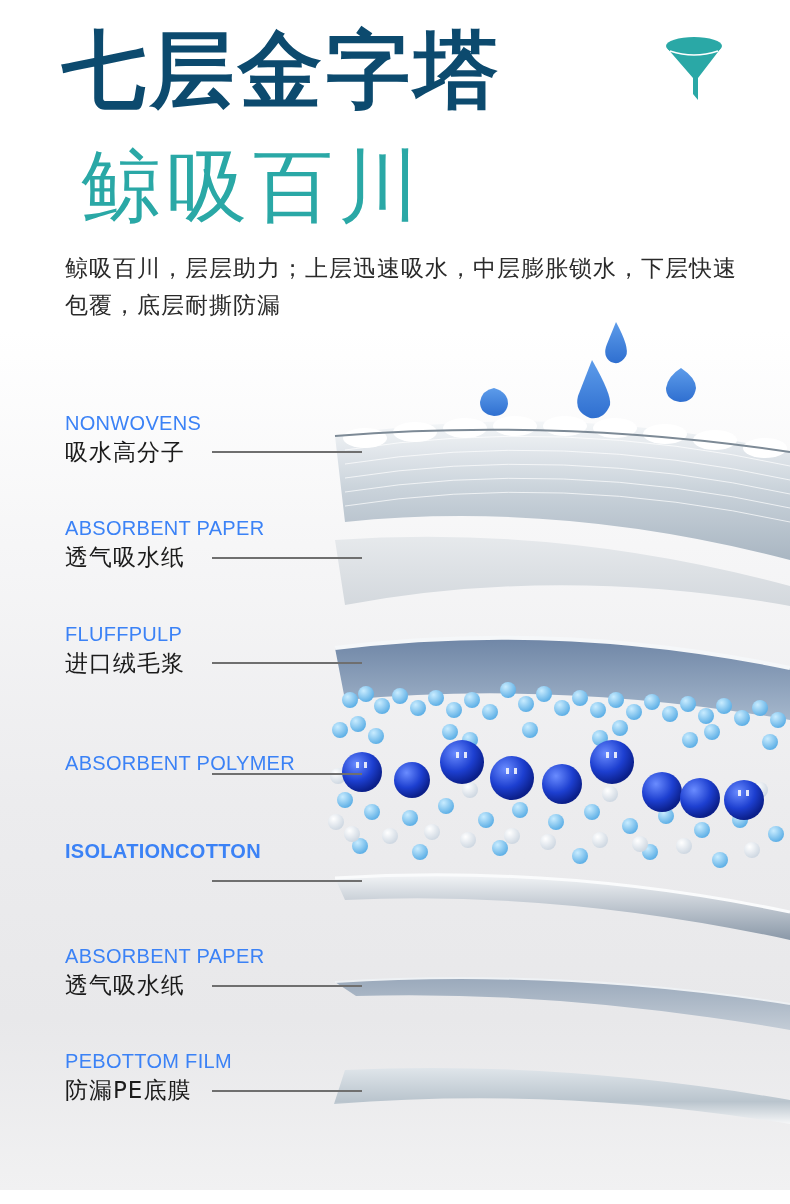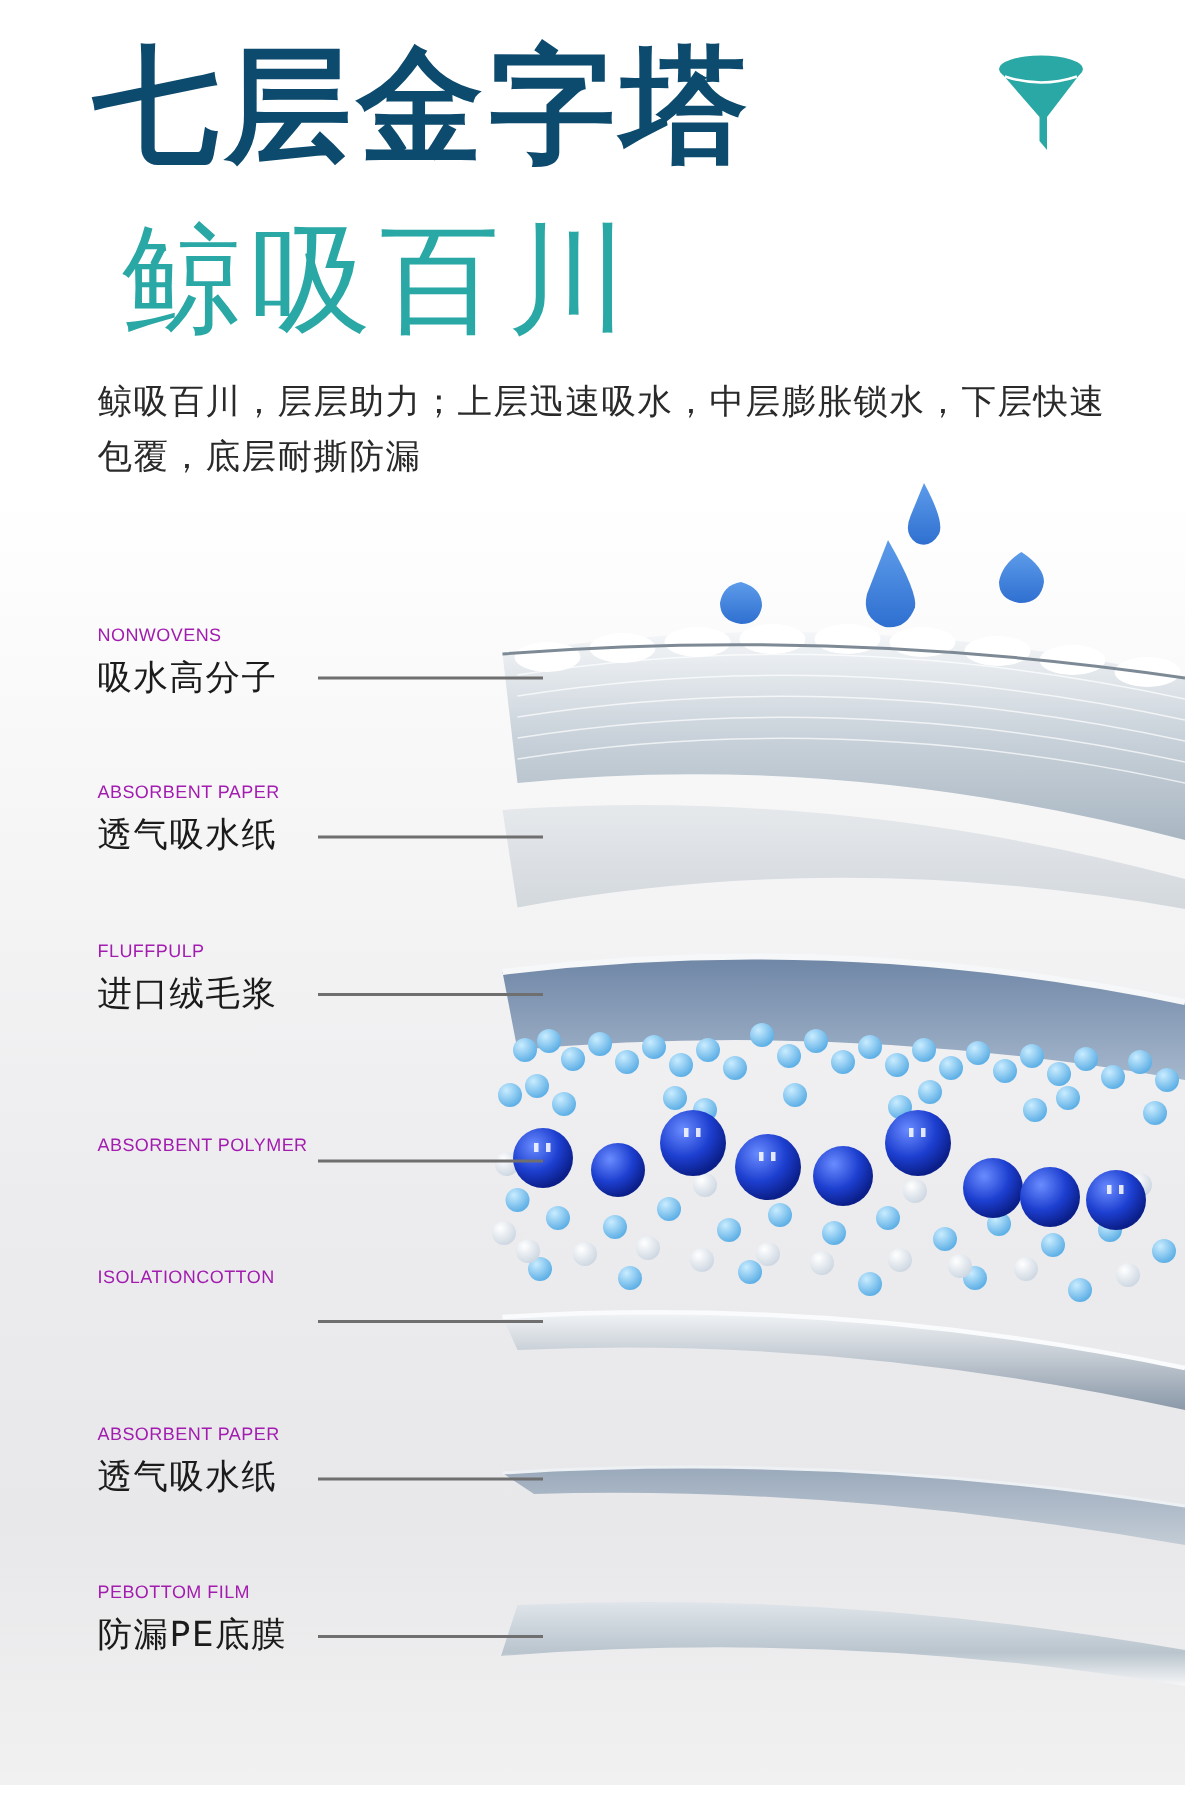--- a/index.html
+++ b/index.html
@@ -21,21 +21,21 @@
     font-size:80px; font-weight:normal; color:#2aa8a6; letter-spacing:6px; line-height:1;
   }
   .funnel { position:absolute; left:664px; top:36px; width:60px; height:64px; }
   .desc {
     position:absolute; left:65px; top:250px; width:680px; margin:0;
     font-size:23px; line-height:37px; color:#2a2a2a; letter-spacing:1px;
   }
   .layer-label { position:absolute; left:65px; }
   .layer-en {
     font-family:"Liberation Sans","DejaVu Sans",sans-serif;
-    font-size:12px; color:#a21caf; letter-spacing:0.3px; line-height:18px;
+    font-size:20px; color:#3b82f6; letter-spacing:0.3px; line-height:18px;
   }
   .layer-cn { font-size:23px; color:#1b1b1b; margin-top:6px; line-height:28px; letter-spacing:1px; }
   .connector {
     position:absolute; left:212px; width:150px; height:2px; background:#6f6f6f;
   }
   svg.art { position:absolute; left:0; top:0; }
 </style>
 </head>
 <body>
 
@@ -257,21 +257,21 @@
   <div class="layer-en">FLUFFPULP</div>
   <div class="layer-cn">进口绒毛浆</div>
 </div>
 <div class="connector" style="top:662px;"></div>
 
 <div class="layer-label" style="top:754px;">
   <div class="layer-en">ABSORBENT POLYMER</div>
 </div>
 <div class="connector" style="top:773px;"></div>
 
-<div class="layer-label" style="top:842px;">
+<div class="layer-label" style="top:842px;font-weight:bold;">
   <div class="layer-en">ISOLATIONCOTTON</div>
 </div>
 <div class="connector" style="top:880px;"></div>
 
 <div class="layer-label" style="top:947px;">
   <div class="layer-en">ABSORBENT PAPER</div>
   <div class="layer-cn">透气吸水纸</div>
 </div>
 <div class="connector" style="top:985px;"></div>
 

